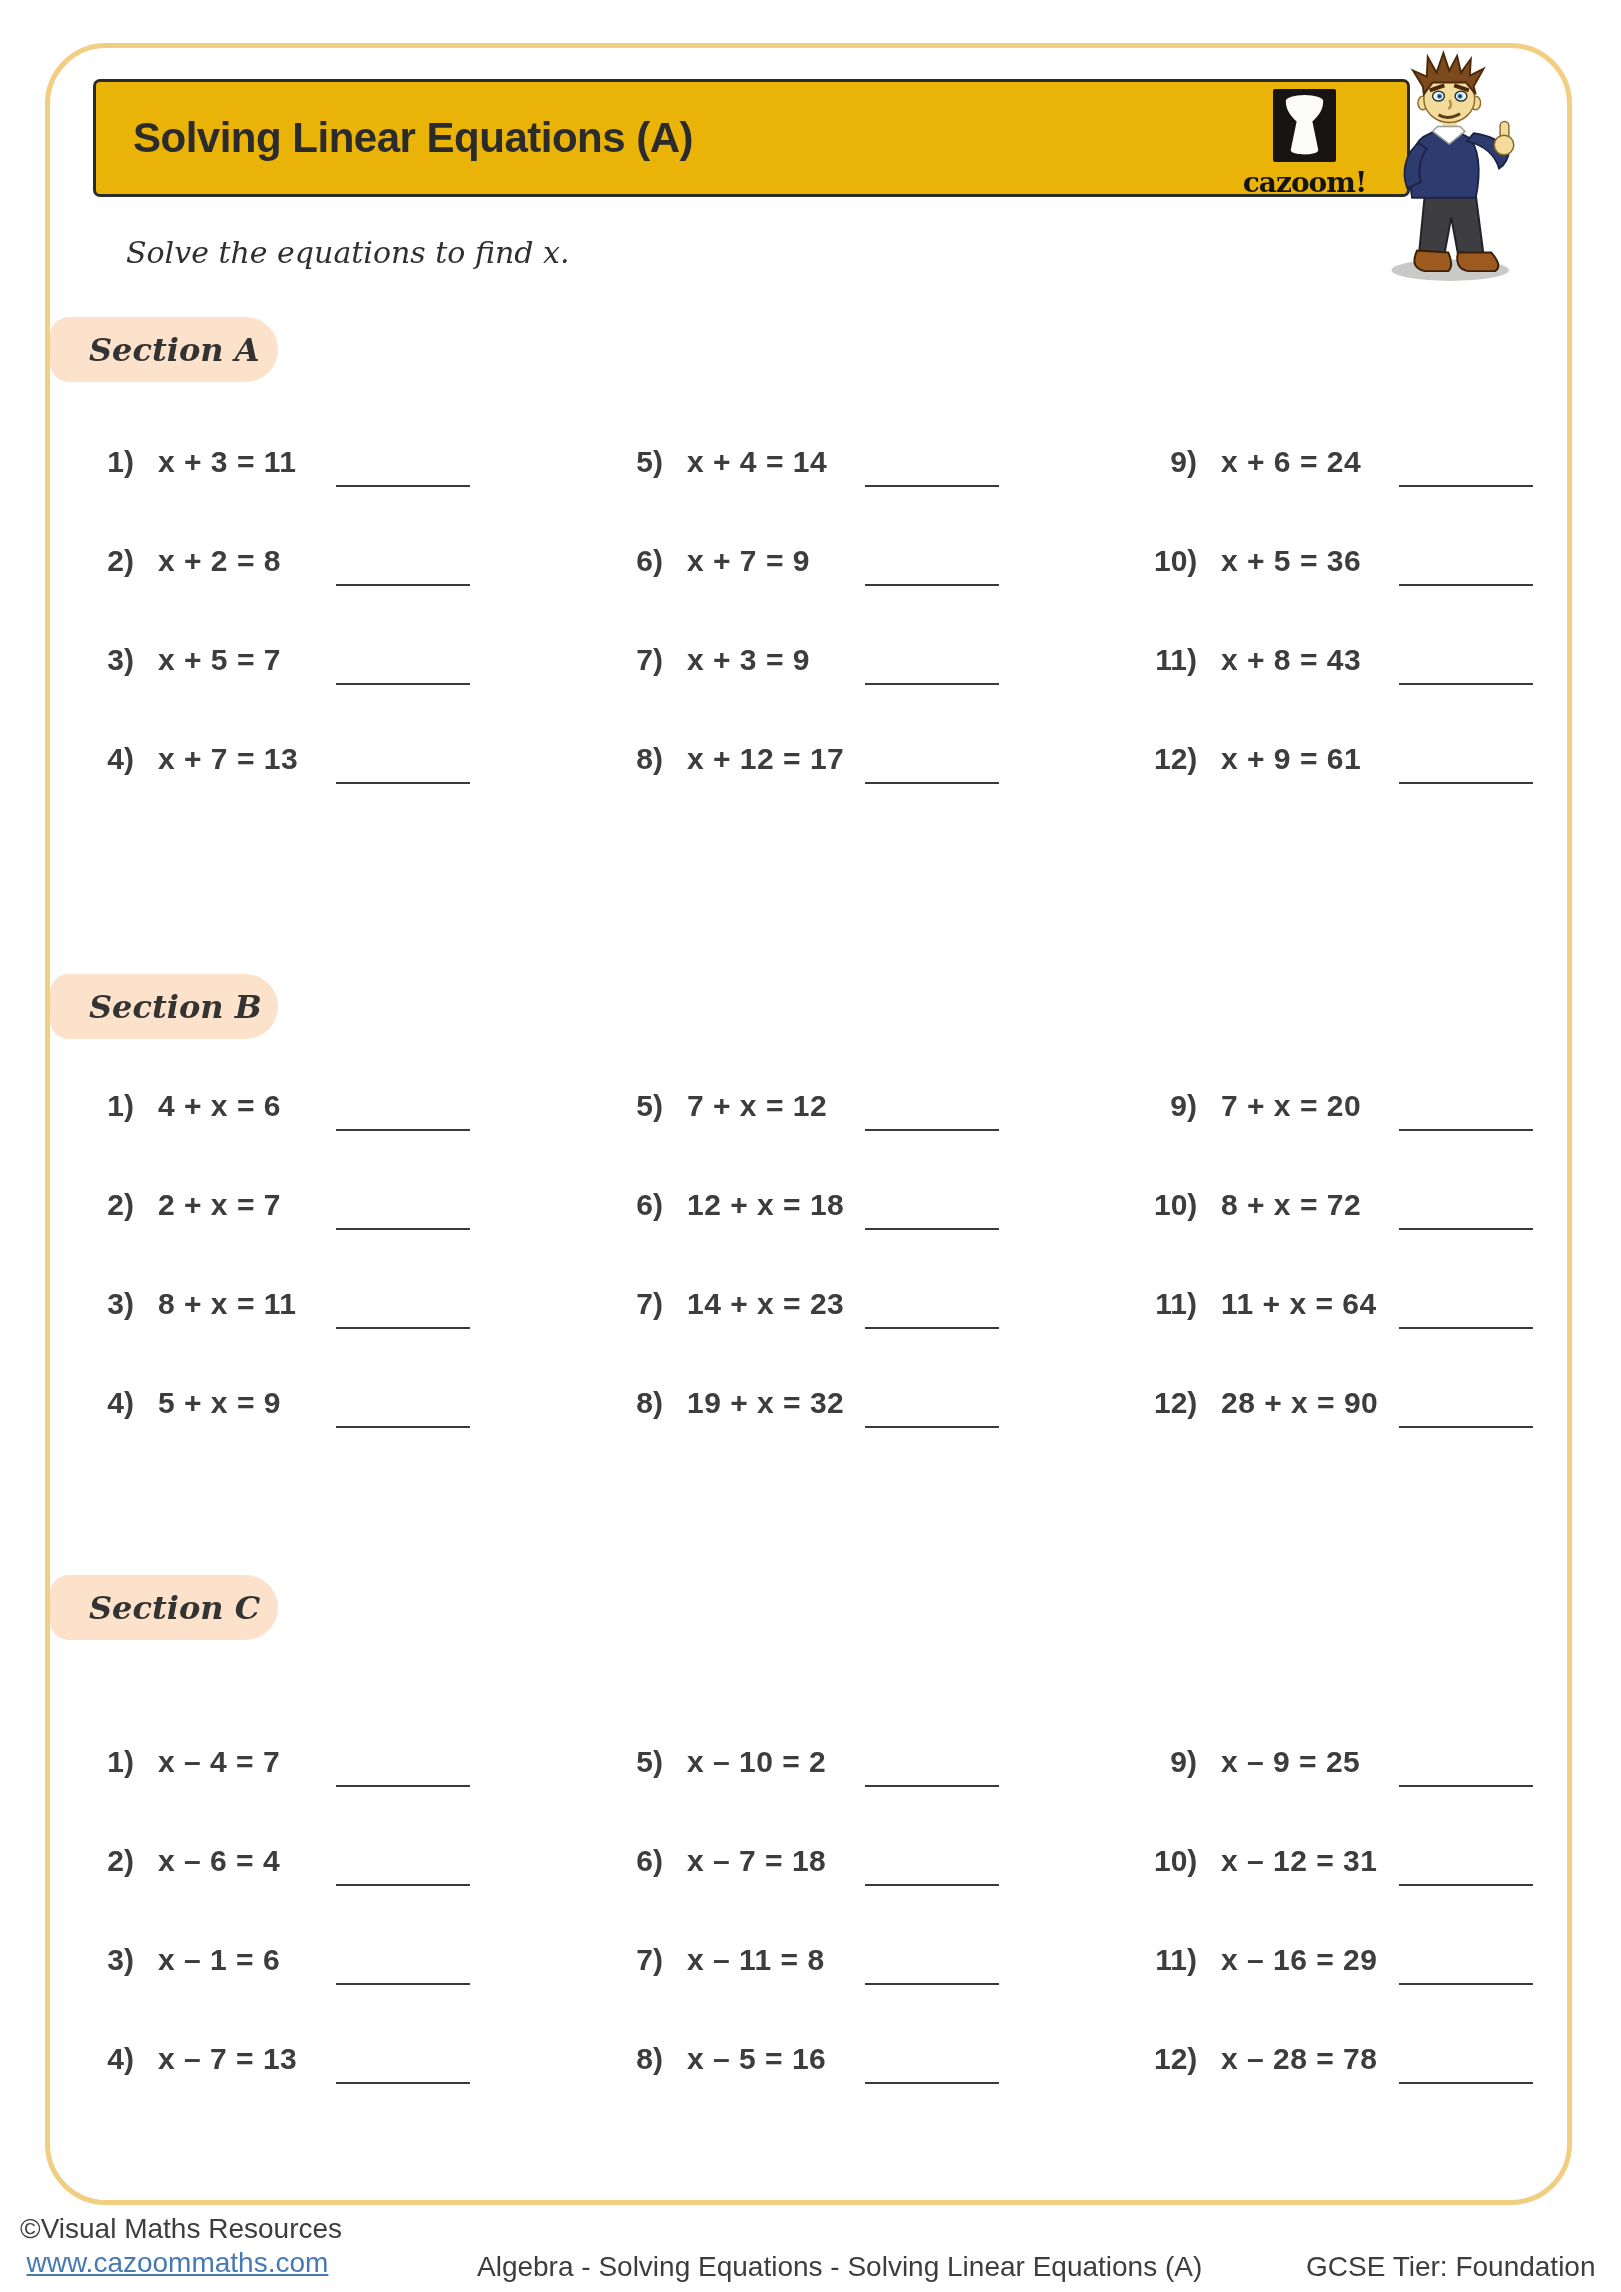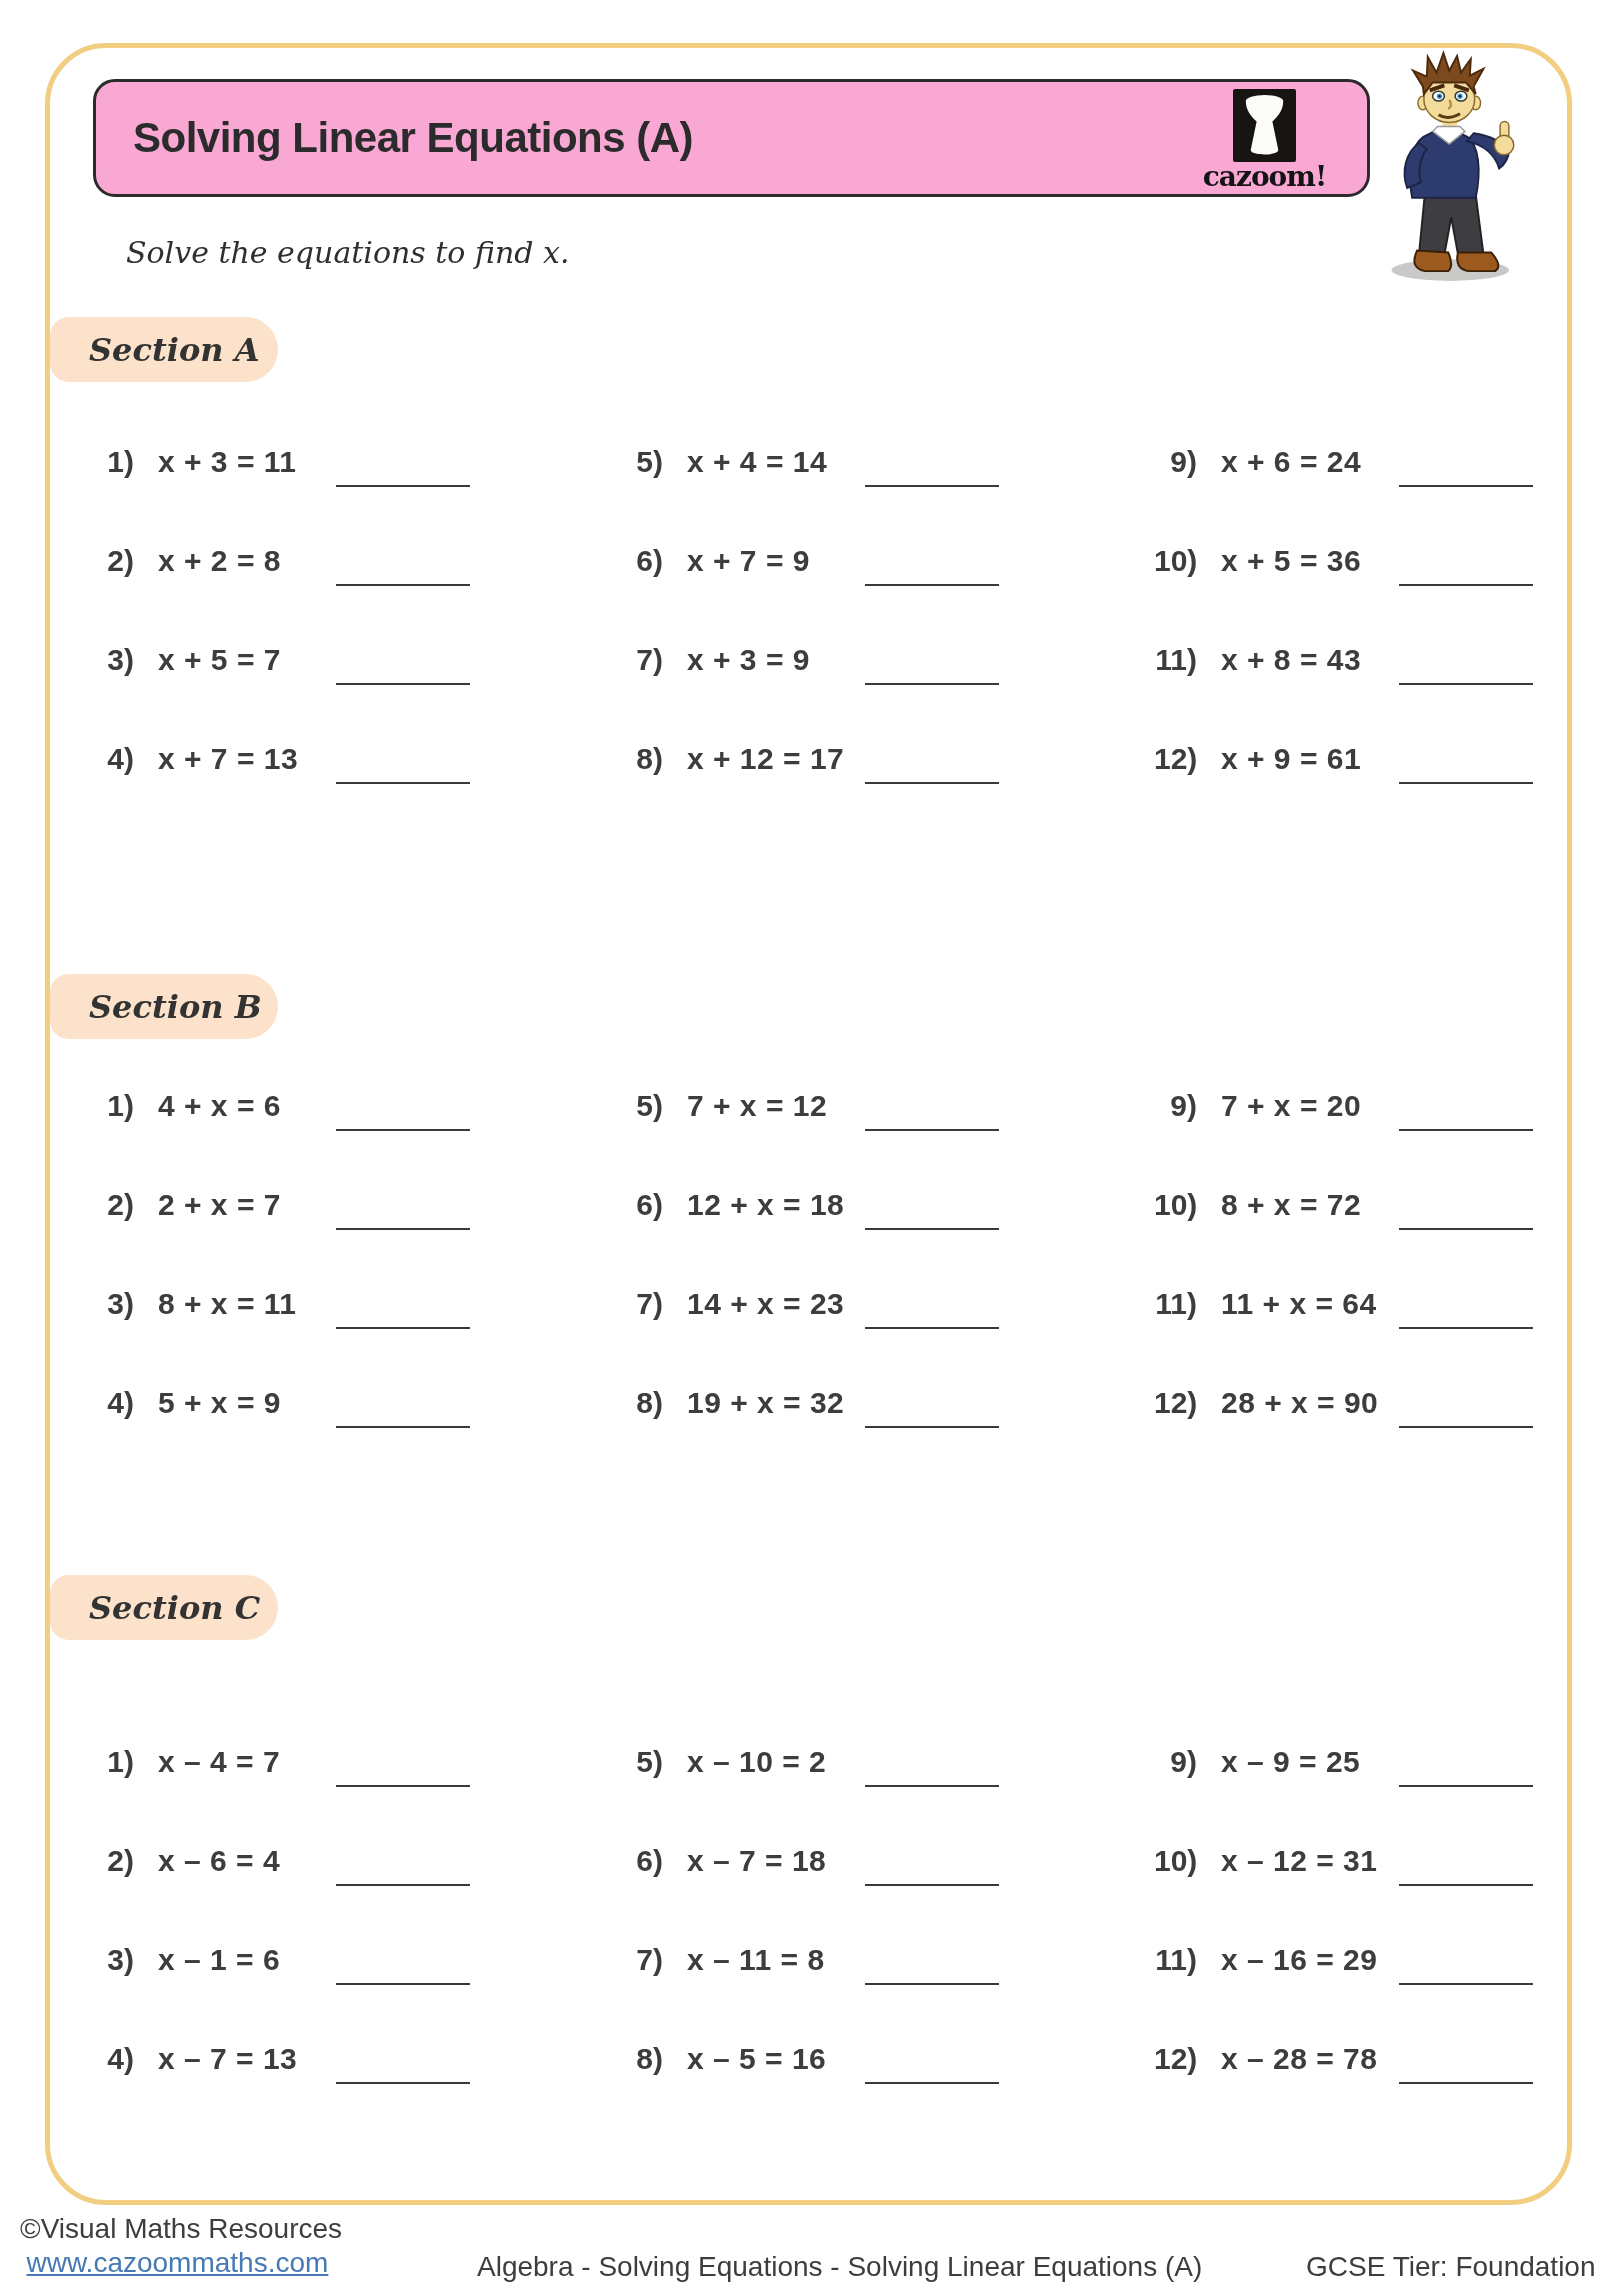--- a/index.html
+++ b/index.html
@@ -6,31 +6,31 @@
   body{
     width:1621px;height:2293px;position:relative;background:#ffffff;
     font-family:"Liberation Sans", sans-serif;overflow:hidden;
   }
   .page-border{
     position:absolute;left:45px;top:43px;width:1517px;height:2152px;
     border:5.9px solid var(--gold,#F2CE82);border-radius:61px;background:transparent;
   }
   .title-box{
     position:absolute;left:93px;top:79px;width:1271px;height:112px;
-    background:#f9a8d4;border:3.9px solid #2b2b2b;border-radius:22px;
+    background:#eab308;border:3.9px solid #2b2b2b;border-radius:7px;padding-left:40px;
   }
   .page-title{
     position:absolute;left:37px;top:50%;transform:translateY(-50%);
     font-size:42px;font-weight:bold;letter-spacing:-0.5px;color:#2b2b2b;white-space:nowrap;
   }
   .logo{position:absolute;right:29px;top:6.9px;width:147px;text-align:center;line-height:1;}
   .logo-drum{display:block;margin:0 auto;}
   .logo-text{
     font-family:"DejaVu Serif", serif;font-weight:bold;font-size:28px;color:#141414;
-    letter-spacing:-1px;margin-top:1px;
+    letter-spacing:-1px;margin-top:7px;
   }
   .mascot{position:absolute;left:1374px;top:49px;}
   .instruction{
     position:absolute;left:126px;top:235px;
     font-family:"DejaVu Serif", serif;font-style:italic;font-size:30px;color:#2f2f2f;
   }
   .section-label{
     position:absolute;left:50px;width:228px;height:65px;
     background:var(--peach,#FCE2CA);border-radius:23.5px 41px 41px 23.5px;
     display:flex;align-items:center;padding-left:39px;box-sizing:border-box;

